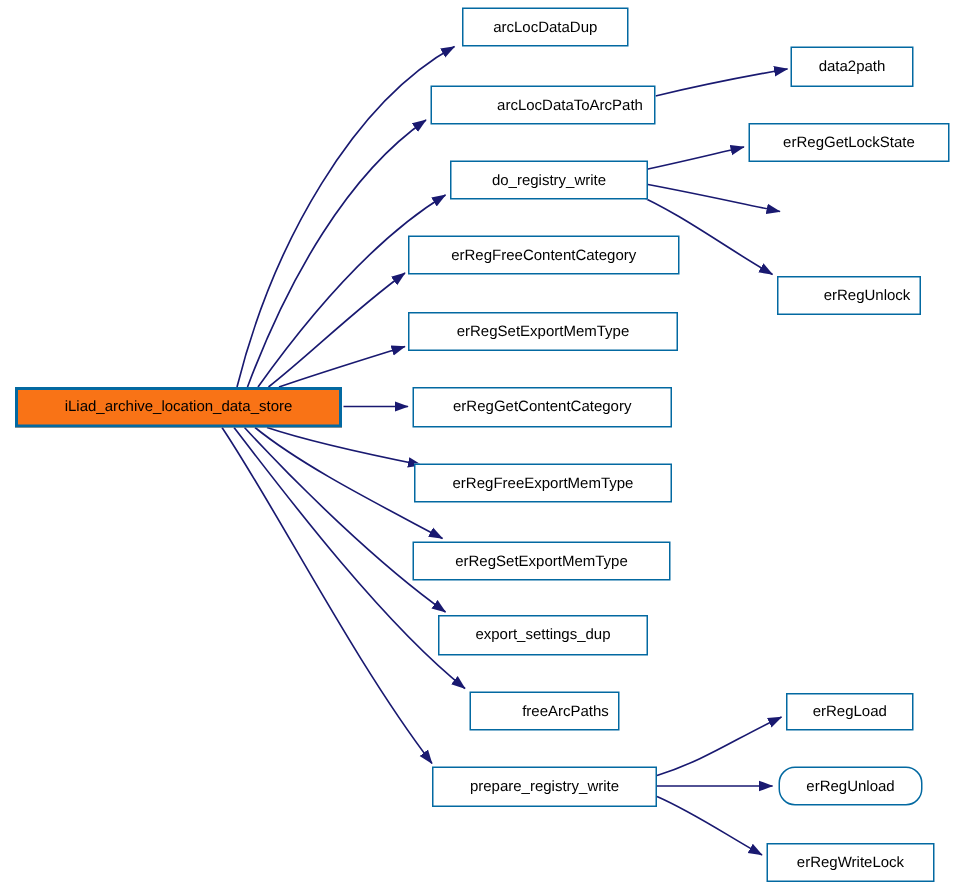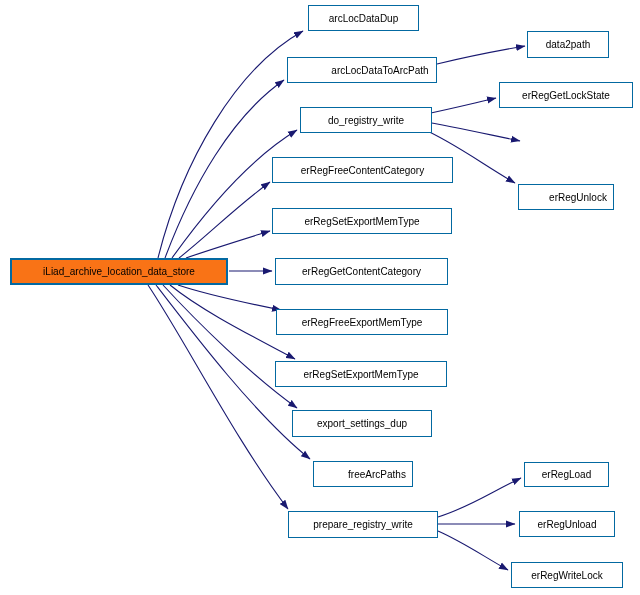--- a/index.html
+++ b/index.html
@@ -107,17 +107,17 @@
 
   <div class="node" style="left:527px; top:31px; width:82px; height:27px;">data2path</div>
 
   <div class="node" style="left:499px; top:82px; width:134px; height:26px;">erRegGetLockState</div>
 
 
   <div class="node" style="left:518px; top:184px; width:96px; height:26px;padding-left:24px;">erRegUnlock</div>
 
   <div class="node" style="left:524px; top:462px; width:85px; height:25px;">erRegLoad</div>
 
-  <div class="node" style="left:519px; top:511px; width:96px; height:26px;">erRegUnload</div>
+  <div class="node" style="left:519px; top:511px; width:96px; height:26px;border-radius:11px;">erRegUnload</div>
 
   <div class="node" style="left:511px; top:562px; width:112px; height:26px;">erRegWriteLock</div>
 
 </div>
 
 </body></html>

